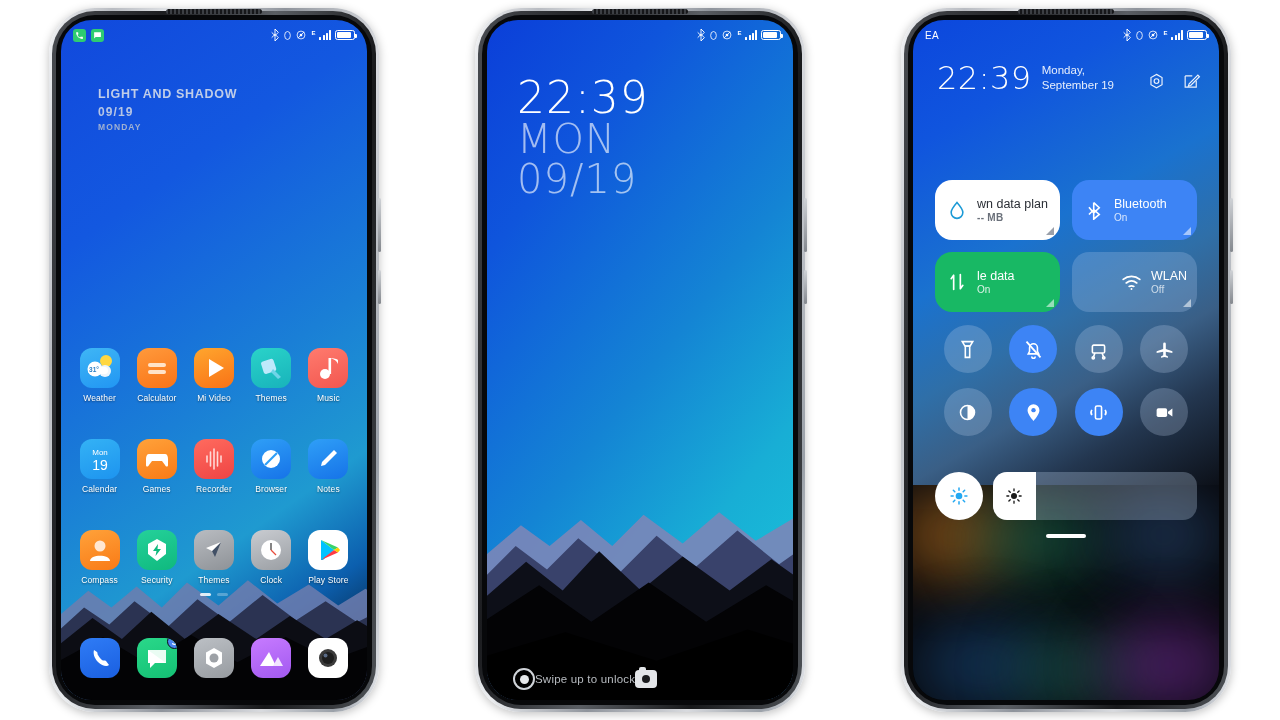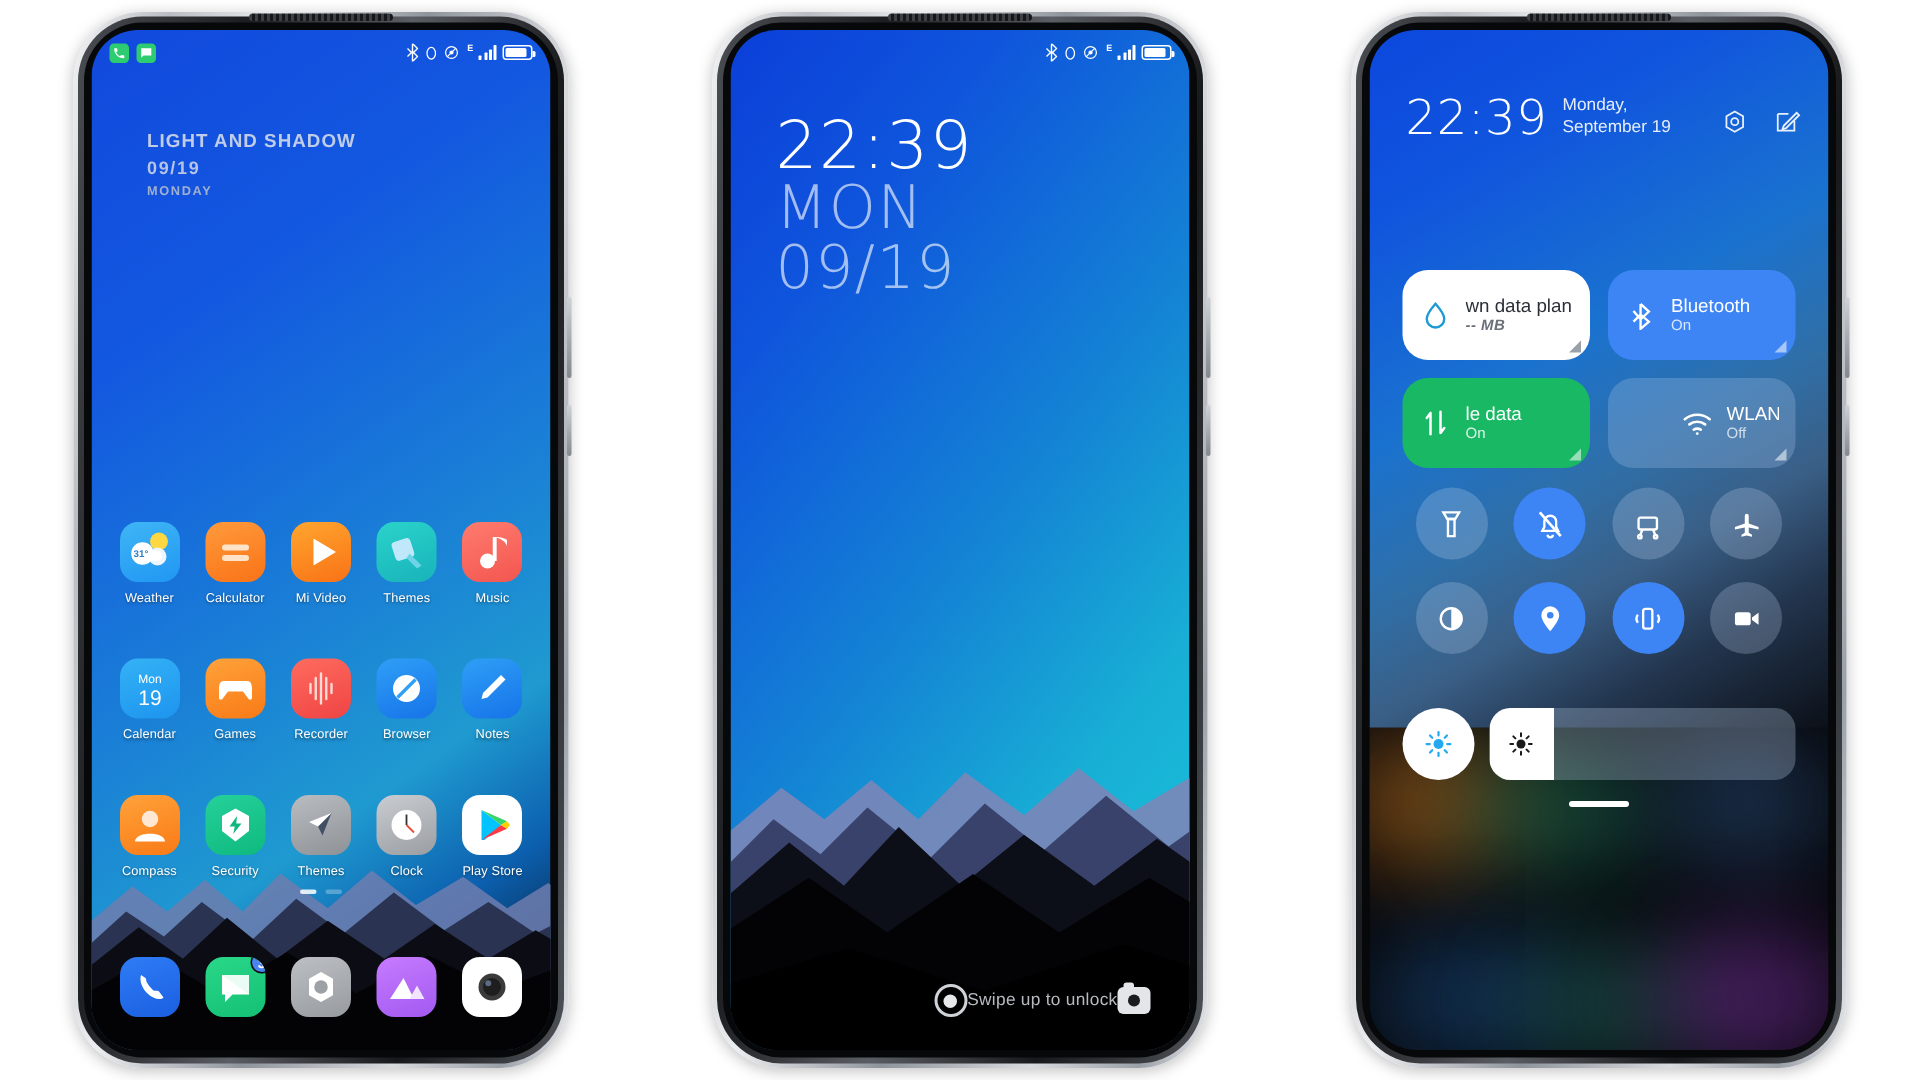--- a/index.html
+++ b/index.html
@@ -141,22 +141,22 @@
   .lock-clock { position: absolute; left: 30px; top: 56px; z-index: 3; }
   .lc-time {
     color: #ffffff; font-size: 44px; font-weight: 300; line-height: .98;
     letter-spacing: 1px; font-family: "DejaVu Sans", sans-serif;
   }
   .lc-dow, .lc-date {
     color: rgba(255,255,255,.62); font-size: 40px; font-weight: 300;
     line-height: 1.0; letter-spacing: 1px; font-family: "DejaVu Sans", sans-serif;
   }
   .lock-bottom {
-    position: absolute; left: 0; right: 0; bottom: 22px; z-index: 4;
-    display: flex; align-items: center; justify-content: flex-end;
+    position: absolute; left: 0; right: 0; bottom: 10px; z-index: 4;
+    display: flex; align-items: center; justify-content: flex-start;
     padding: 0 26px;
   }
   .lb-circle {
     width: 22px; height: 22px; border-radius: 50%; border: 2px solid #cfd3d8;
     display: flex; align-items: center; justify-content: center;
   }
   .lb-circle span { width: 9px; height: 9px; border-radius: 50%; background: #e6e8ea; display: block; }
   .lb-text { color: #b7bbc0; font-size: 11.5px; letter-spacing: .2px; }
   .lb-cam {
     width: 22px; height: 18px; border-radius: 4px; background: #e3e5e8;
@@ -197,21 +197,21 @@
   .tile .t-txt { overflow: hidden; }
   .t-title { font-size: 12.5px; font-weight: 400; white-space: nowrap; }
   .t-sub { font-size: 10px; margin-top: 1px; white-space: nowrap; }
   .tile .corner {
     position: absolute; right: 6px; bottom: 5px; width: 0; height: 0;
     border-style: solid; border-width: 0 0 8px 8px;
     border-color: transparent transparent rgba(255,255,255,.55) transparent;
   }
   .tile.light { background: #ffffff; }
   .tile.light .t-title { color: #2b2f36; }
-  .tile.light .t-sub { color: #6a707a; font-weight: 700; letter-spacing: .3px; font-style: italic; }
+  .tile.light .t-sub { color: #6a707a; font-weight: 700; letter-spacing: .3px; }
   .tile.light .corner { border-color: transparent transparent #9aa0aa transparent; }
   .tile.blue { background: #3d84f5; }
   .tile.blue .t-title, .tile.blue .t-sub { color: #fff; }
   .tile.blue .t-sub { color: rgba(255,255,255,.8); }
   .tile.green { background: #18b864; }
   .tile.green .t-title, .tile.green .t-sub { color: #fff; }
   .tile.green .t-sub { color: rgba(255,255,255,.85); }
   .tile.dim { background: rgba(160,190,230,.30); padding-left: 48px; }
   .tile.dim .t-title { color: #fff; }
   .tile.dim .t-sub { color: rgba(255,255,255,.72); }
@@ -587,20 +587,48 @@
   <div class="screen">
     <div class="shade-wall"></div>
     <div class="bokeh" style="left:-20px; top:470px; width:120px; height:90px; background:#d07a1e"></div>
     <div class="bokeh" style="left:60px; top:480px; width:130px; height:80px; background:#1f7a5a"></div>
     <div class="bokeh" style="left:190px; top:470px; width:120px; height:90px; background:#2a4d7a"></div>
     <div class="bokeh" style="left:0px; top:600px; width:140px; height:90px; background:#1b4f86"></div>
     <div class="bokeh" style="left:100px; top:610px; width:120px; height:80px; background:#1e6652"></div>
     <div class="bokeh" style="left:190px; top:600px; width:130px; height:90px; background:#7a2fa0"></div>
     <div class="shade-top"></div>
 
+    <div class="statusbar">
+      <div class="sb-left">
+        <div class="sb-carrier">EA</div>
+      </div>
+      <div class="sb-right">
+        <svg class="sb-ic" width="8" height="12" viewBox="0 0 12 18">
+              <path d="M6 0 L11 5 L6 10 L6 0 M6 8 L11 13 L6 18 L6 8 M1 5 L6 10 M1 13 L6 8" stroke="#fff" stroke-width="1.4" fill="none"></path>
+            </svg>
+        <svg class="sb-ic" width="9" height="11" viewBox="0 0 14 16">
+              <ellipse cx="7" cy="8" rx="4.4" ry="6.2" stroke="#fff" stroke-width="1.3" fill="none"></ellipse>
+            </svg>
+        <svg class="sb-ic" width="10" height="10" viewBox="0 0 16 16">
+              <circle cx="8" cy="8" r="6.3" stroke="#fff" stroke-width="1.3" fill="none"></circle>
+              <circle cx="8" cy="8" r="2.2" fill="#fff"></circle>
+              <path d="M3 13 L13 3" stroke="#fff" stroke-width="1.3"></path>
+            </svg>
+        <div class="net-e">E</div>
+        <div class="bars">
+              <i></i>
+              <i></i>
+              <i></i>
+              <i></i>
+            </div>
+        <div class="battery">
+              <span></span>
+            </div>
+      </div>
+    </div>
 
     <div class="shade-header">
       <div class="sh-row">
         <div class="sh-time">22:39</div>
         <div class="sh-date">Monday, September 19</div>
         <div class="sh-actions">
           <svg viewBox="0 0 24 24">
                 <path d="M12 3 L19 7 V16 L12 20 L5 16 V7 Z" fill="none" stroke="#e9f0fb" stroke-width="1.5"></path>
                 <circle cx="12" cy="11.5" r="3" fill="none" stroke="#e9f0fb" stroke-width="1.5"></circle>
               </svg>

